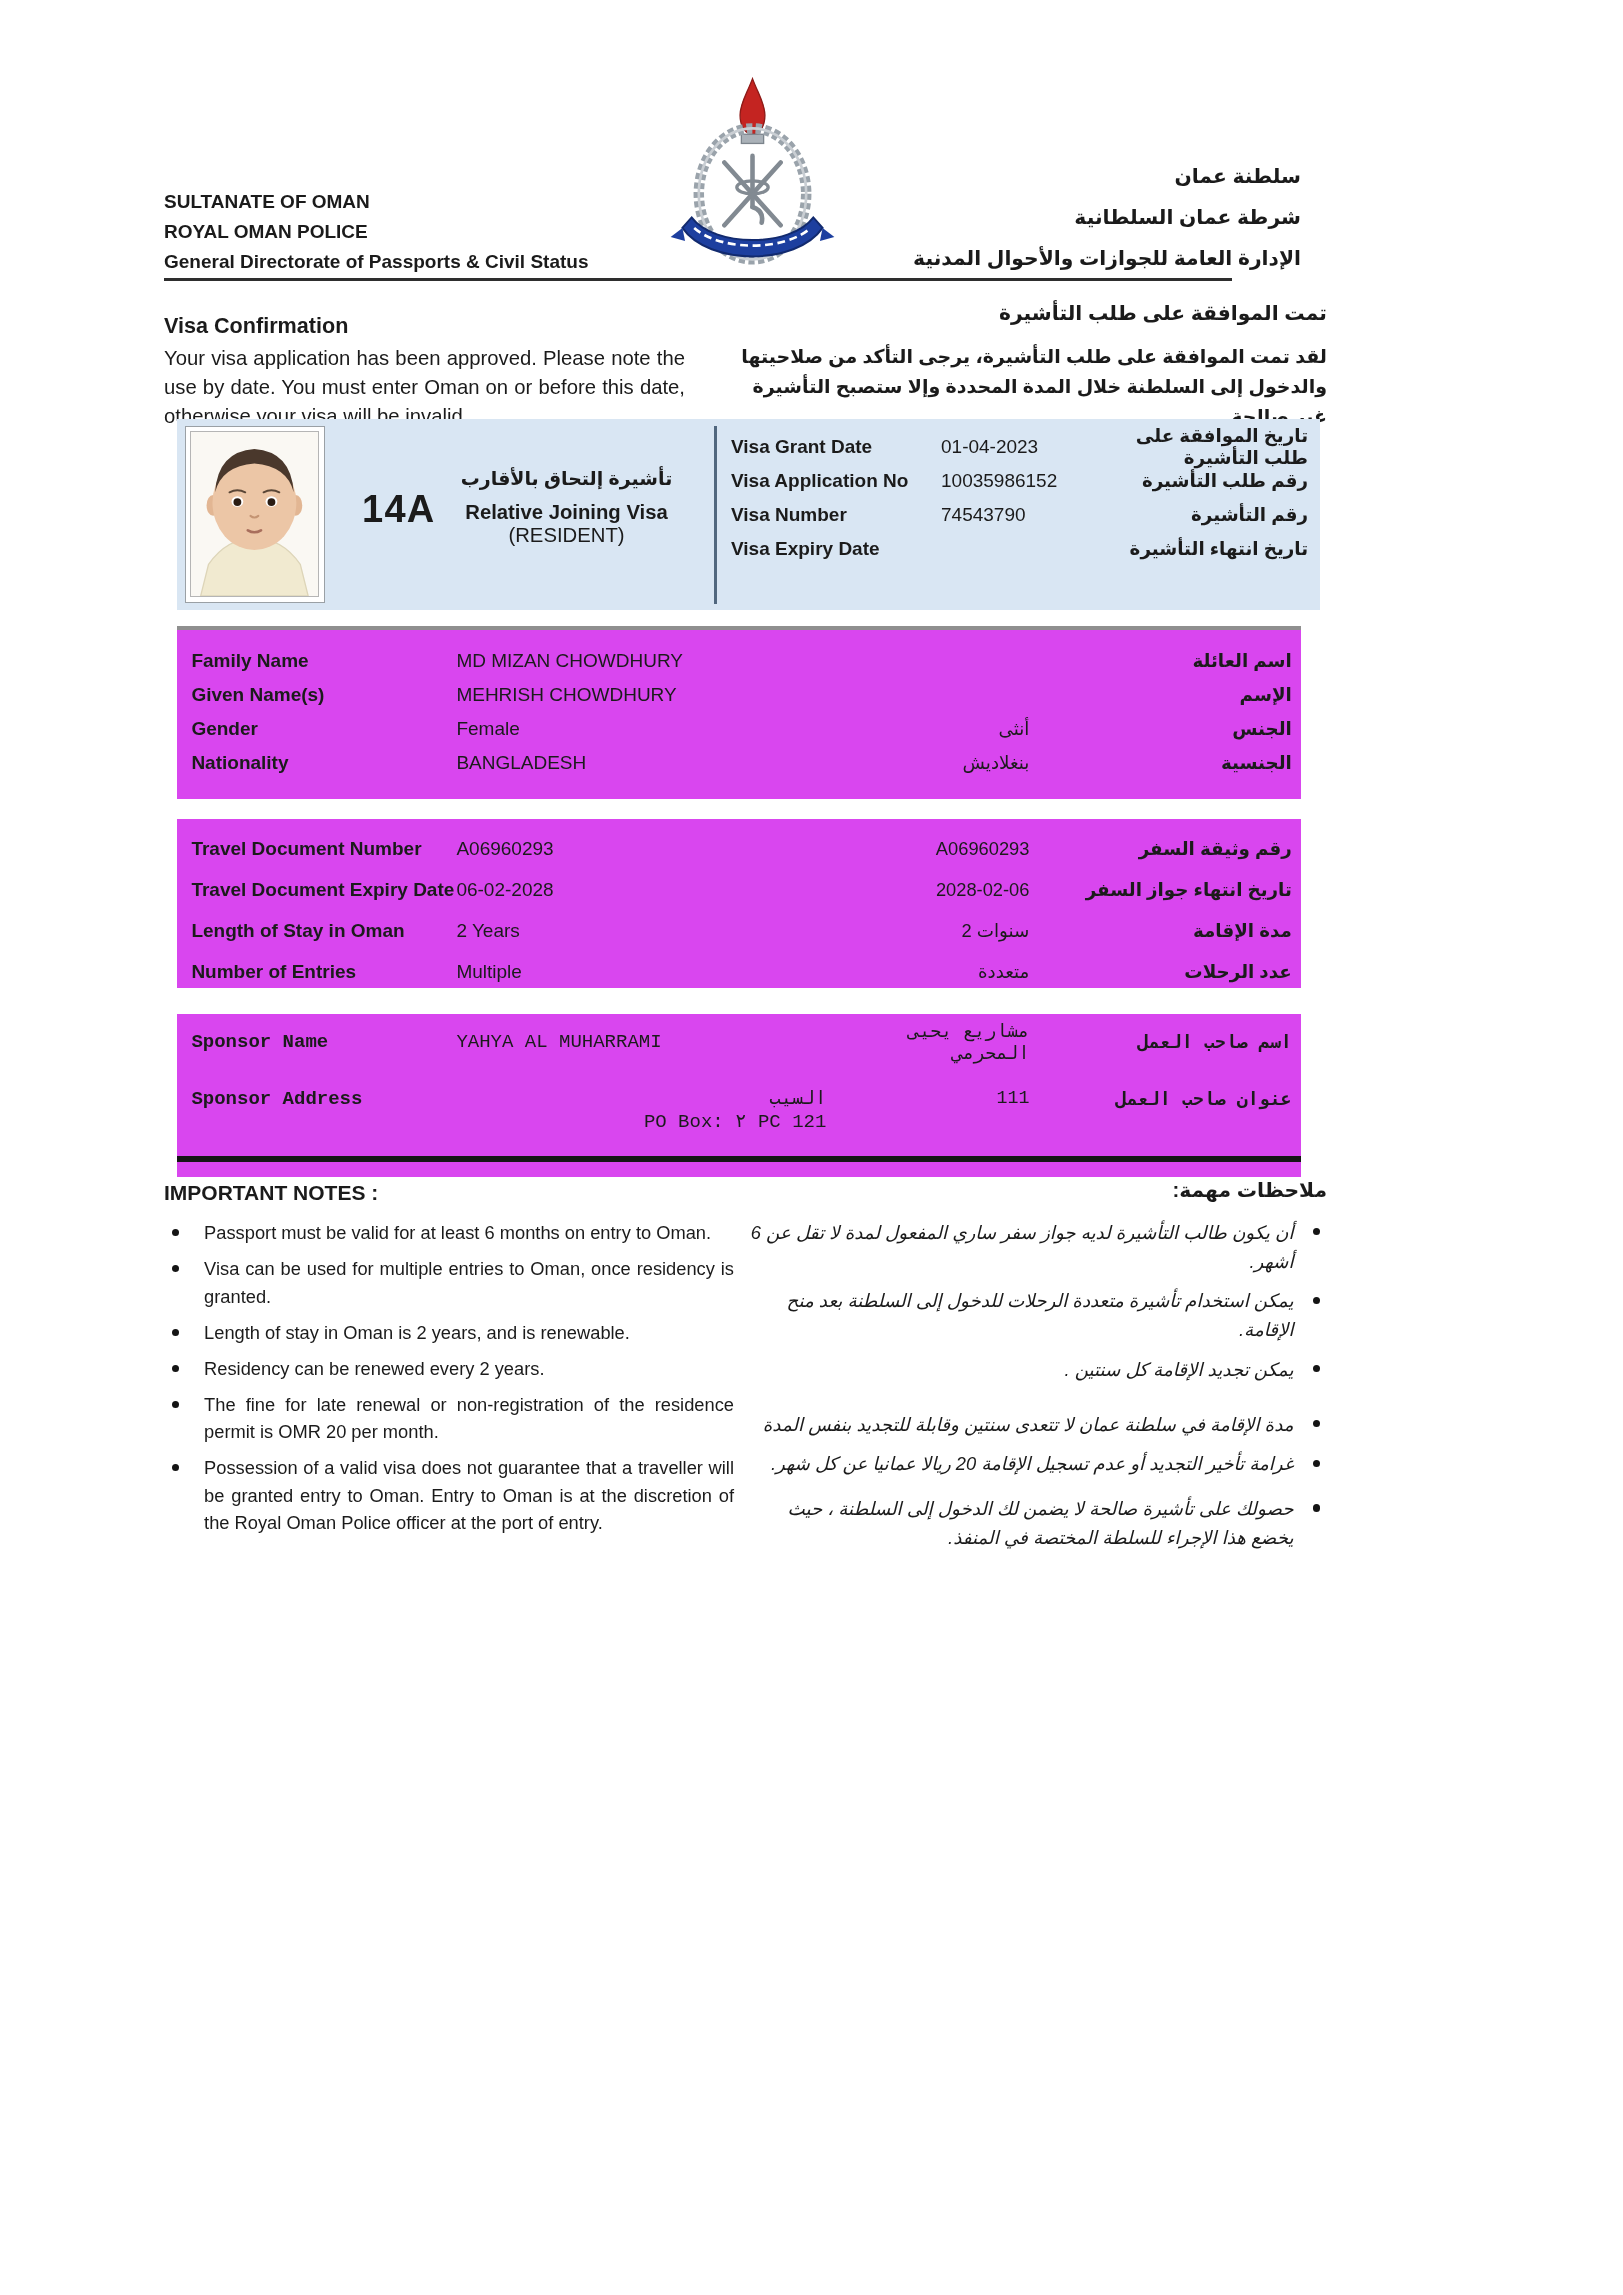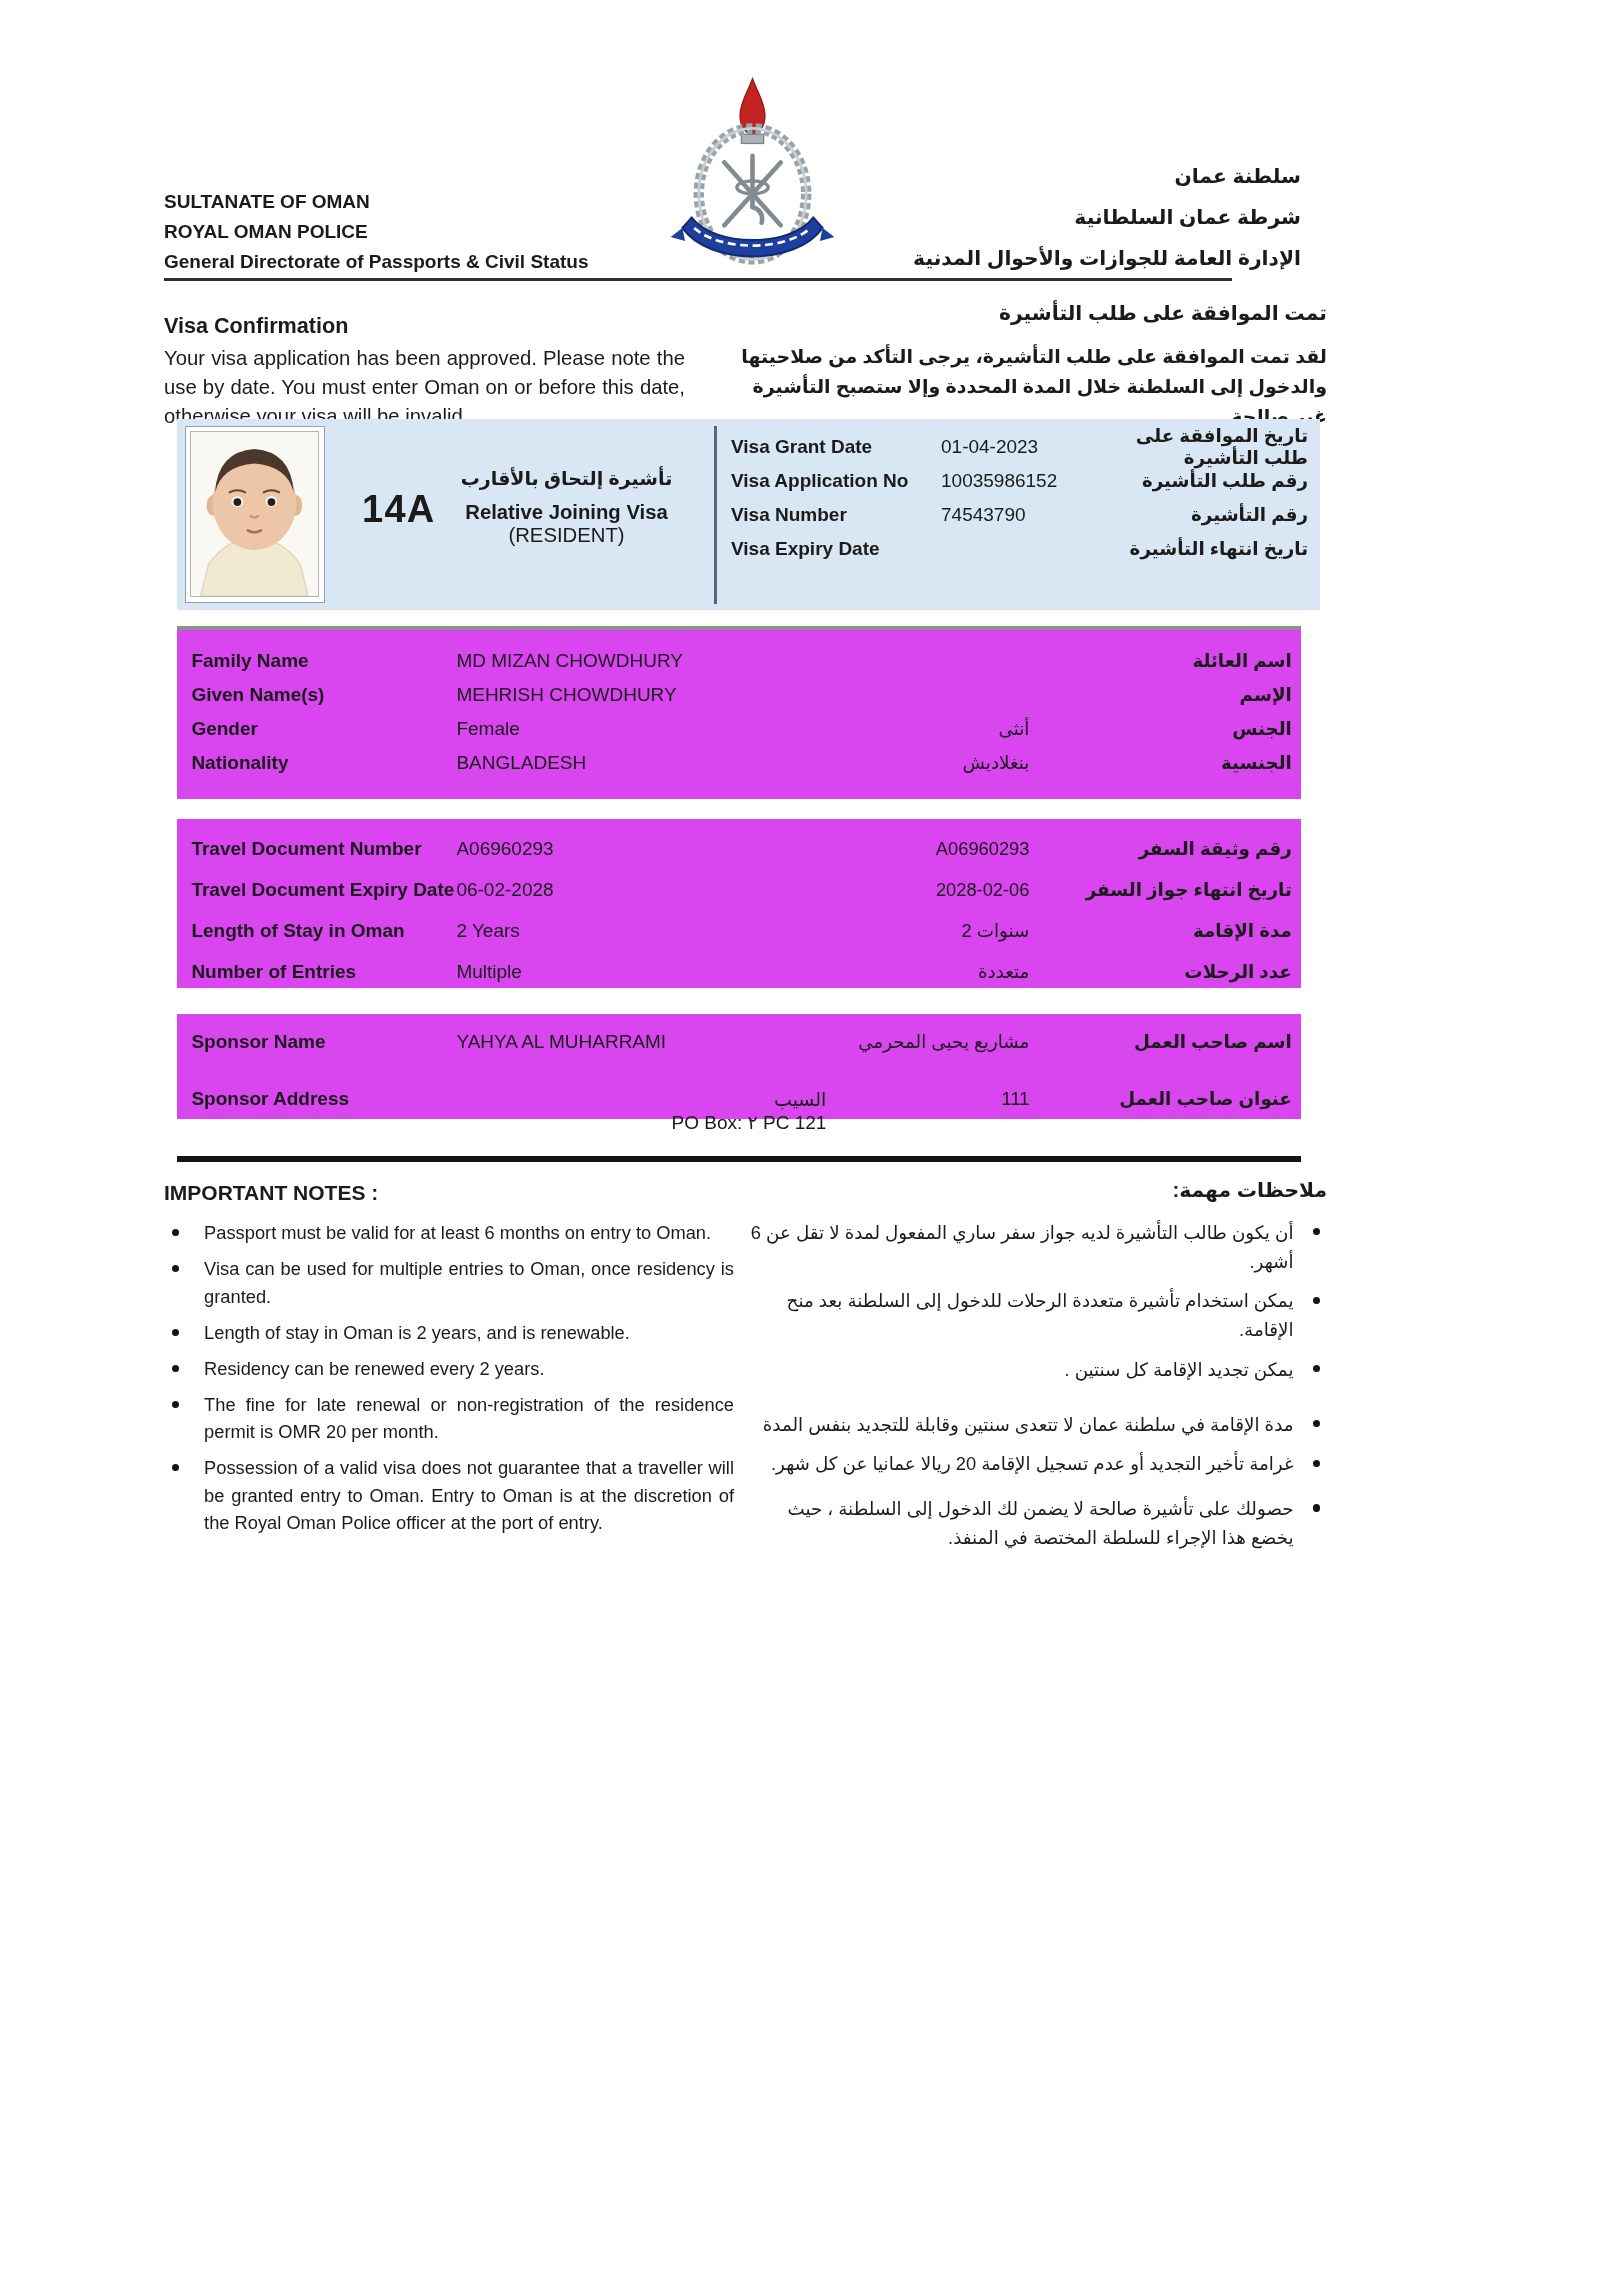--- a/index.html
+++ b/index.html
@@ -40,21 +40,21 @@
   .vrows{position:absolute;left:554px;top:10.5px;width:577px;}
   .vrow{display:flex;align-items:center;height:34px;font-size:19px;}
   .vl{width:210px;font-weight:bold;}
   .vv{width:177px;}
   .va{flex:1;text-align:right;font-weight:bold;font-size:18.3px;}
 
   
   .gray{left:177px;width:1124px;background:#d946ef;box-sizing:border-box;}
   #gray-personal{top:626px;height:173px;border-top:4.6px solid #8f8f8f;padding-top:14.4px;}
   #gray-travel{top:819px;height:169px;padding-top:9.2px;}
-  #gray-sponsor{top:1014px;height:105px;padding-top:10.5px;}
+  #gray-sponsor{top:1014px;height:163px;padding-top:10.5px;font-family:Liberation Mono, monospace;}
   .grow{display:flex;align-items:center;height:34px;padding:0 9.2px 0 14.4px;font-size:19px;}
   #gray-travel .grow{height:41px;}
   .g1{width:265px;font-weight:bold;}
   .g2{width:370px;}
   .g3{width:203px;text-align:right;font-size:18.3px;}
   .g4{flex:1;text-align:right;font-weight:bold;font-size:18.3px;}
   .addr-row{align-items:flex-start;margin-top:29px;}
   .addr-lines{line-height:23px;text-align:right;}
   #rule-2{left:177px;top:1156px;width:1124px;height:5.9px;background:#151515;}
 
@@ -62,21 +62,21 @@
   #notes-en{left:164px;top:1181px;width:570px;}
   #notes-en .title{font-size:21px;font-weight:bold;}
   #notes-en ul{list-style:none;margin:14.4px 0 0 0;padding:0;}
   #notes-en li{display:flex;margin-bottom:8.5px;font-size:18.3px;line-height:27.5px;}
   #notes-en .dot{flex:none;width:7.2px;height:7.2px;border-radius:50%;background:#141414;margin:9.8px 25px 0 7.9px;}
   #notes-en .txt{flex:1;text-align:justify;}
 
   #notes-ar{left:750px;top:1178px;width:577px;direction:rtl;text-align:right;}
   #notes-ar .title{font-size:20.3px;font-weight:bold;margin-bottom:15.7px;}
   #notes-ar ul{list-style:none;margin:0;padding:0;}
-  #notes-ar li{display:flex;margin-bottom:10.5px;font-size:18.3px;line-height:29px;}
+  #notes-ar li{display:flex;margin-bottom:10.5px;font-size:18.3px;line-height:29px;font-style:italic;}
   #notes-ar .dot{flex:none;width:7.2px;height:7.2px;border-radius:50%;background:#141414;margin-top:10.5px;margin-left:19.7px;margin-right:6.6px;}
   #notes-ar .txt{flex:1;}
 </style>
 </head>
 <body>
 
 <div class="page">
 
   <div class="abs" id="header-en">
     <div>SULTANATE OF OMAN</div>

